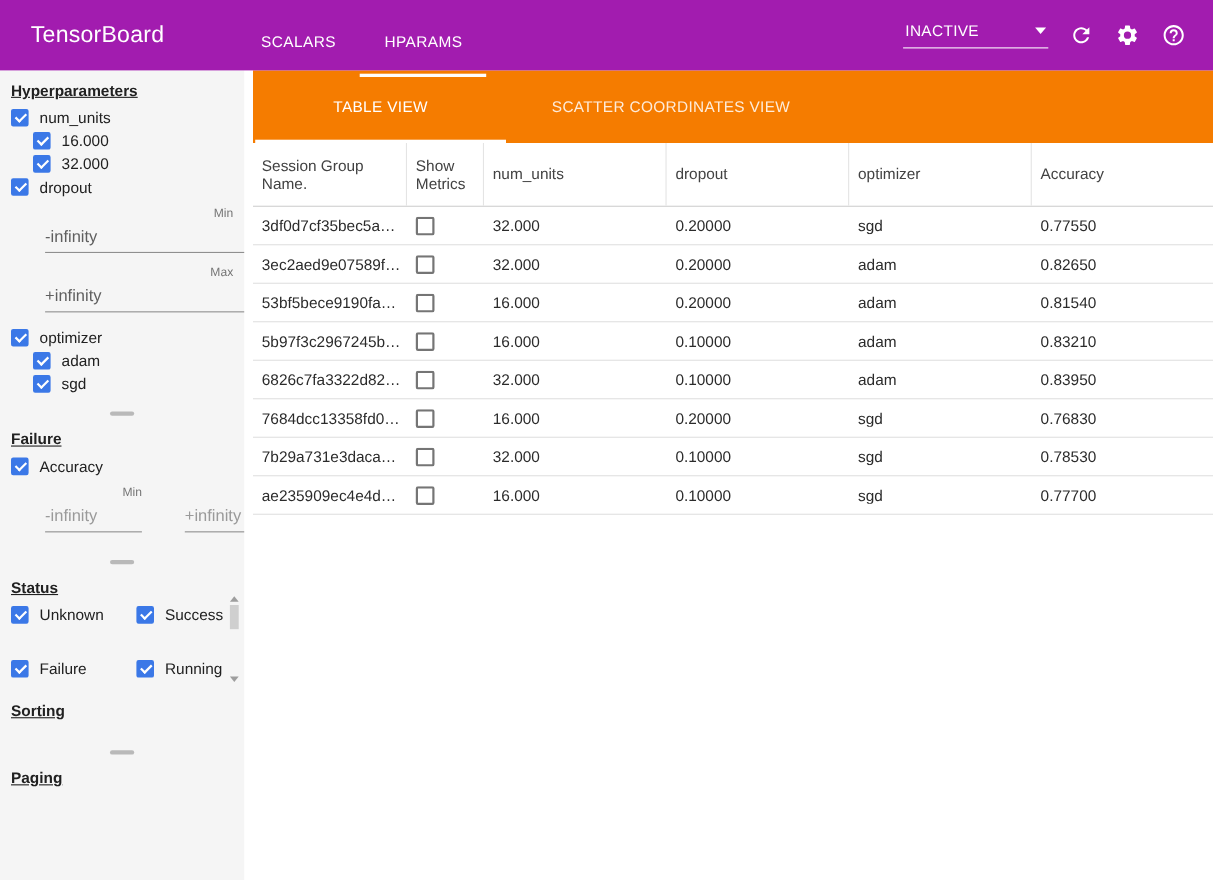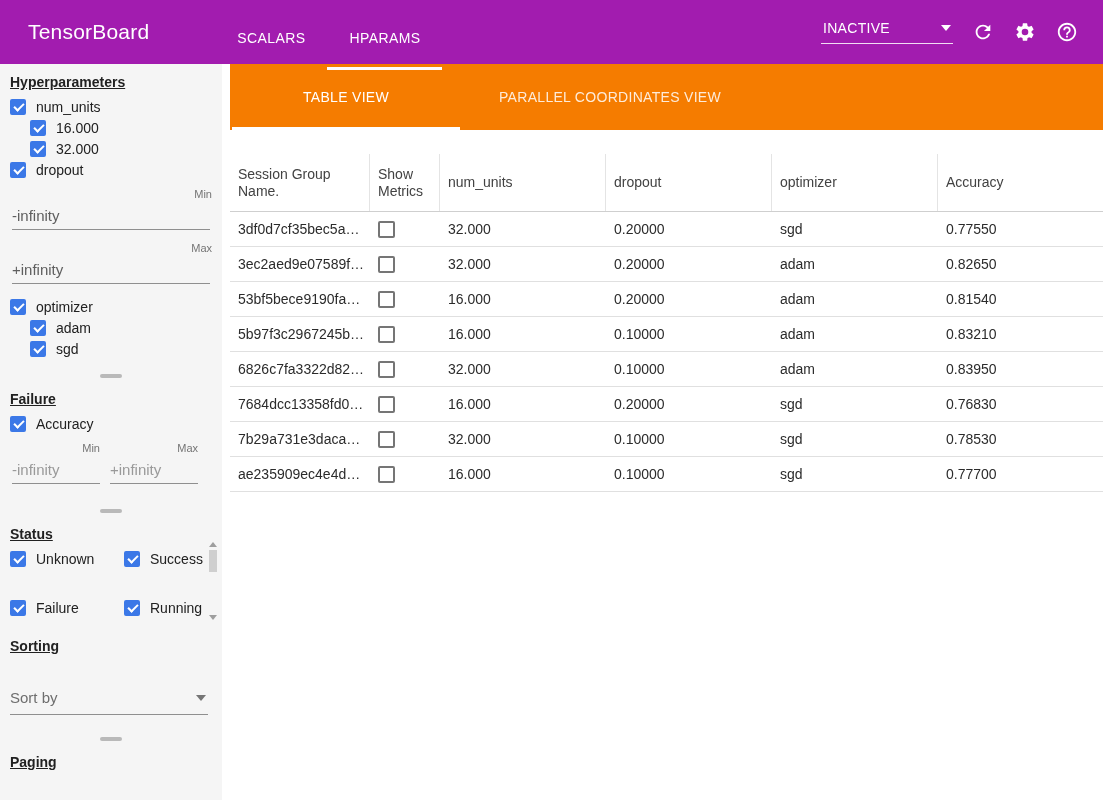--- a/index.html
+++ b/index.html
@@ -47,21 +47,21 @@
   .cb { width:16px; height:16px; border:2px solid #757575; border-radius:2px; flex:none; position:relative; background:#fff; }
   .cb.checked { background:#3b78e7; border-color:#3b78e7; }
   .cb.checked::after {
     content:""; position:absolute; left:4px; top:0px; width:4px; height:8px;
     border:solid #fff; border-width:0 2px 2px 0; transform:rotate(45deg);
   }
   .field { margin:8px 0 12px 2px; }
   .field-label { font-size:11px; color:#757575; margin-bottom:4px;text-align:right; }
   .underline-input {
     width:198px; border:none; border-bottom:1px solid #8f8f8f; background:transparent;
-    font-family:inherit; font-size:15px; color:#5f5f5f; padding:3px 0 5px 0; outline:none;
+    font-family:inherit; font-size:15px; color:#5f5f5f; padding:3px 0 5px 0; outline:none;margin-left:29px;
   }
   .underline-input::placeholder { color:#9a9a9a; opacity:1; }
   .field-pair { display:flex; gap:10px; margin:8px 0 10px 2px; }
   .field-pair .field { margin:0; }
   .field-pair .underline-input { width:88px; }
   .drag-handle { width:22px; height:4px; background:#b9b9b9; border-radius:2px; margin:9px auto 7px auto; cursor:row-resize; }
   .status-grid { display:grid; grid-template-columns:86px 1fr; column-gap:0; row-gap:0; padding-right:18px;gap:28px; }
   .mini-scrollbar { position:absolute; right:4px; top:22px; bottom:4px; width:10px; display:flex; flex-direction:column; align-items:center; cursor:pointer; }
   .mini-scrollbar .sb-up { width:0; height:0; border-left:4px solid transparent; border-right:4px solid transparent; border-bottom:5px solid #9e9e9e; }
   .mini-scrollbar .sb-down { width:0; height:0; border-left:4px solid transparent; border-right:4px solid transparent; border-top:5px solid #9e9e9e; margin-top:auto; }
@@ -79,21 +79,21 @@
   .view-tab {
     display:flex; align-items:center; justify-content:center; color:rgba(255,255,255,.85);
     font-size:14px; font-weight:500; letter-spacing:.3px; position:relative; cursor:pointer;
   }
   .view-tab:nth-child(1){ flex:0 0 232px; }
   .view-tab:nth-child(2){ flex:0 0 296px; }
   .view-tab:nth-child(3){ flex:1; }
   .view-tab.active { color:#fff; }
   .view-tab.active::after { content:""; position:absolute; left:2px; right:2px; bottom:0; height:3px; background:#fff; }
   
-  .table-header { display:flex; height:58px; border-bottom:1px solid #cfcfcf; flex:none;margin-top:24px; }
+  .table-header { display:flex; height:58px; border-bottom:1px solid #cfcfcf; flex:none; }
   .th {
     display:flex; align-items:center; padding:4px 8px; font-size:14px; color:#424242;
     border-right:1px solid #e4e4e4; line-height:17px;
   }
   .th:last-child { border-right:none; }
   .col-name { width:140px; }
   .col-show { width:70px; }
   .col-hp   { width:166px; }
   .col-last { flex:1; }
   .trow { display:flex; align-items:center; height:35px; border-bottom:1px solid #e0e0e0; font-size:14px; color:#2b2b2b; }
@@ -223,38 +223,34 @@
       </div>
       <div class="mini-scrollbar">
         <span class="sb-up"></span>
         <span class="sb-thumb"></span>
         <span class="sb-down"></span>
       </div>
     </div>
 
     <div class="section" style="margin-top:8px;">
       <div class="section-title">Sorting</div>
-      <div class="select-field sortfield-1">
-        <span>Sort by</span>
-        <span class="tri-down-gray"></span>
-      </div>
     </div>
 
     <div class="drag-handle" style="margin-top:16px;"></div>
 
     <div class="section">
       <div class="section-title">Paging</div>
 
     </div>
   </div>
 
   <div class="main">
     <div class="view-tabs">
       <div class="view-tab active">TABLE VIEW</div>
-      <div class="view-tab">PARALLEL COORDINATES VIEW</div>
+      <div class="view-tab">SCATTER COORDINATES VIEW</div>
     </div>
 
     <div class="table-header">
       <div class="th col-name">Session Group Name.</div>
       <div class="th col-show">Show Metrics</div>
       <div class="th col-hp">num_units</div>
       <div class="th col-hp">dropout</div>
       <div class="th col-hp">optimizer</div>
       <div class="th col-last">Accuracy</div>
     </div>

